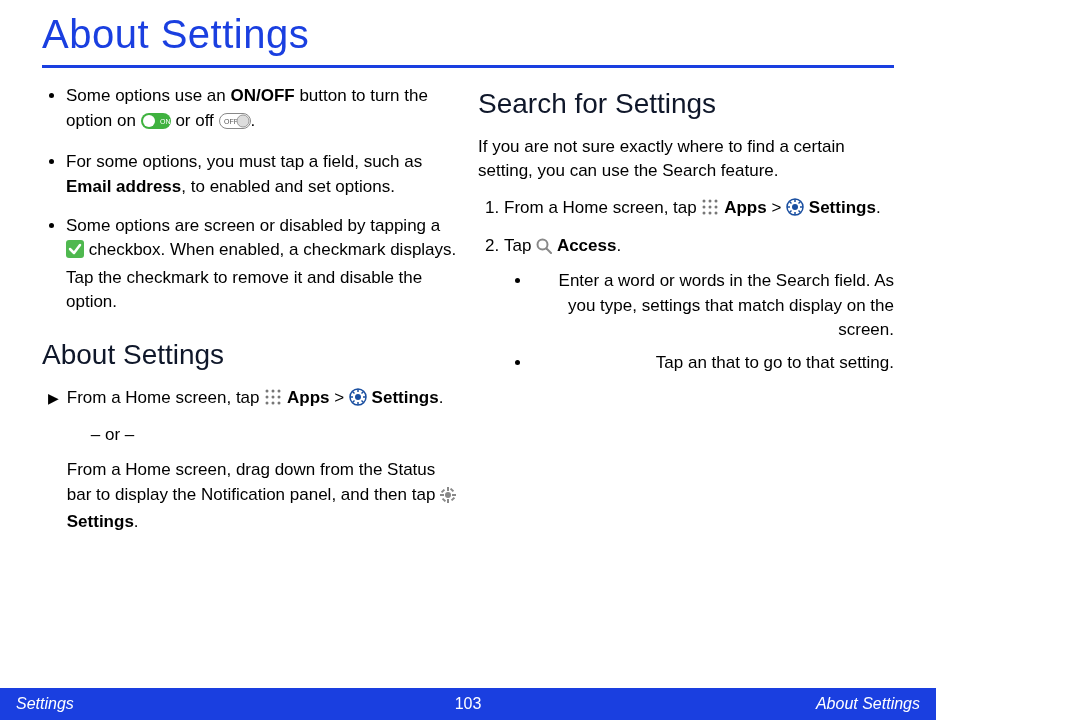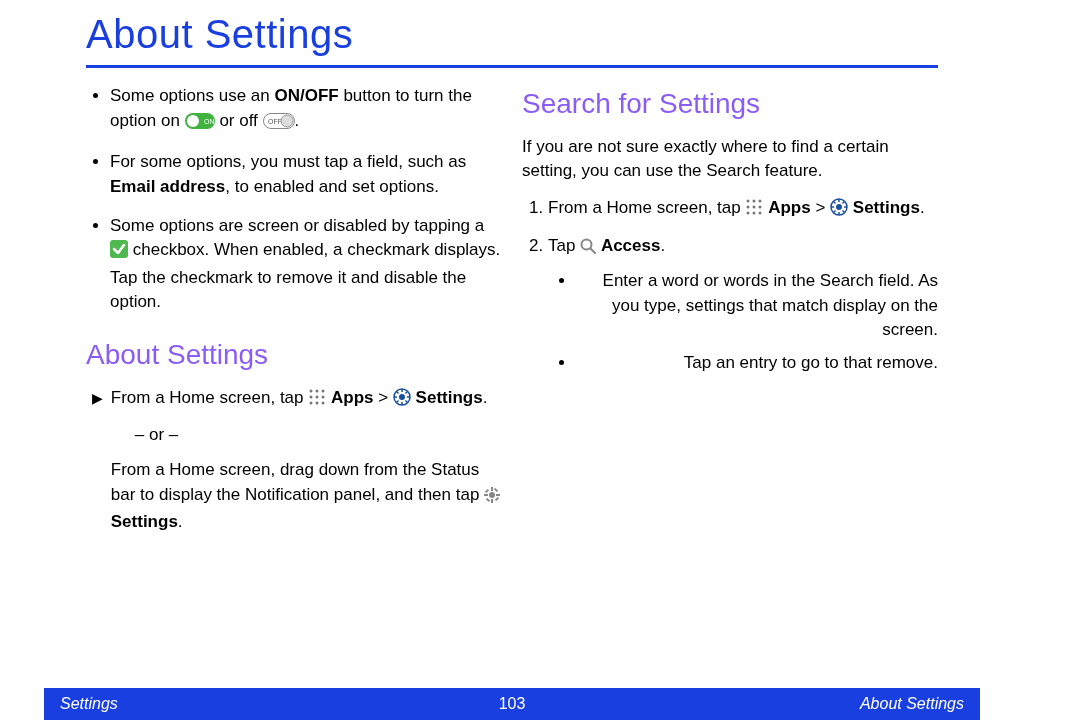--- a/index.html
+++ b/index.html
@@ -1,23 +1,23 @@
 <!DOCTYPE html>
 <html><head>
 <meta charset="utf-8">
 <style>
   * { box-sizing: border-box; margin: 0; padding: 0; }
   html, body { width: 1080px; height: 720px; font-family: Arial, Helvetica, sans-serif; background: #fff; color: #000; }
-  .page { position: relative; width: 936px; height: 720px; margin-left: 44px; }
+  .page { position: relative; width: 936px; height: 720px; }
   .content { padding: 12px 42px 0 42px; }
   h1.title { color: #1a3fe0; font-size: 40px; font-weight: 400; letter-spacing: 0.5px; margin-bottom: 8px; }
   .rule { height: 3px; background: #1a3fe0; margin-bottom: 16px; }
   .cols { display: flex; gap: 20px; }
   .col { flex: 1 1 50%; font-size: 17px; line-height: 1.45; }
-  .col h2 { color: #8b5cf6; font-size: 28px; font-weight: 400; margin: 20px 0 10px 0; }
+  .col h2 { color: #0f172a; font-size: 28px; font-weight: 400; margin: 20px 0 10px 0; }
   ul.bullets { list-style: disc; padding-left: 24px; }
   ul.bullets > li { margin-bottom: 14px; }
   ol.steps { list-style: decimal; padding-left: 26px; }
   ol.steps > li { margin-bottom: 10px; }
   .sub-bullets { list-style: disc; padding-left: 28px; margin-top: 8px; text-align: right; }
   .sub-bullets > li { margin-bottom: 8px; }
   .arrow-item { display: flex; gap: 8px; padding-left: 6px; margin-bottom: 10px; }
   .arrow-item .marker { flex: 0 0 auto; font-size: 14px; padding-top: 2px; }
   .arrow-item .body { flex: 1 1 auto; }
   .or { margin: 10px 0 10px 24px; }
@@ -143,21 +143,21 @@
                   </g>
                 </svg></span> <span class="bold">Settings</span><span>.</span>
           </li>
           <li>
             <span>Tap </span><span class="icon"><svg width="16" height="16" viewBox="0 0 16 16">
                   <circle cx="6.5" cy="6.5" r="5" fill="none" stroke="#888" stroke-width="2"></circle>
                   <line x1="10.5" y1="10.5" x2="15" y2="15" stroke="#888" stroke-width="2" stroke-linecap="round"></line>
                 </svg></span> <span class="bold">Access</span><span>.</span>
             <ul class="sub-bullets">
               <li>Enter a word or words in the Search field. As you type, settings that match display on the screen.</li>
-              <li>Tap an entry to go to that remove.</li>
+              <li>Tap an that to go to that setting.</li>
             </ul>
           </li>
         </ol>
       </div>
     </div>
   </div>
 
   <div class="footer">
     <span class="left">Settings</span>
     <span class="center">103</span>

